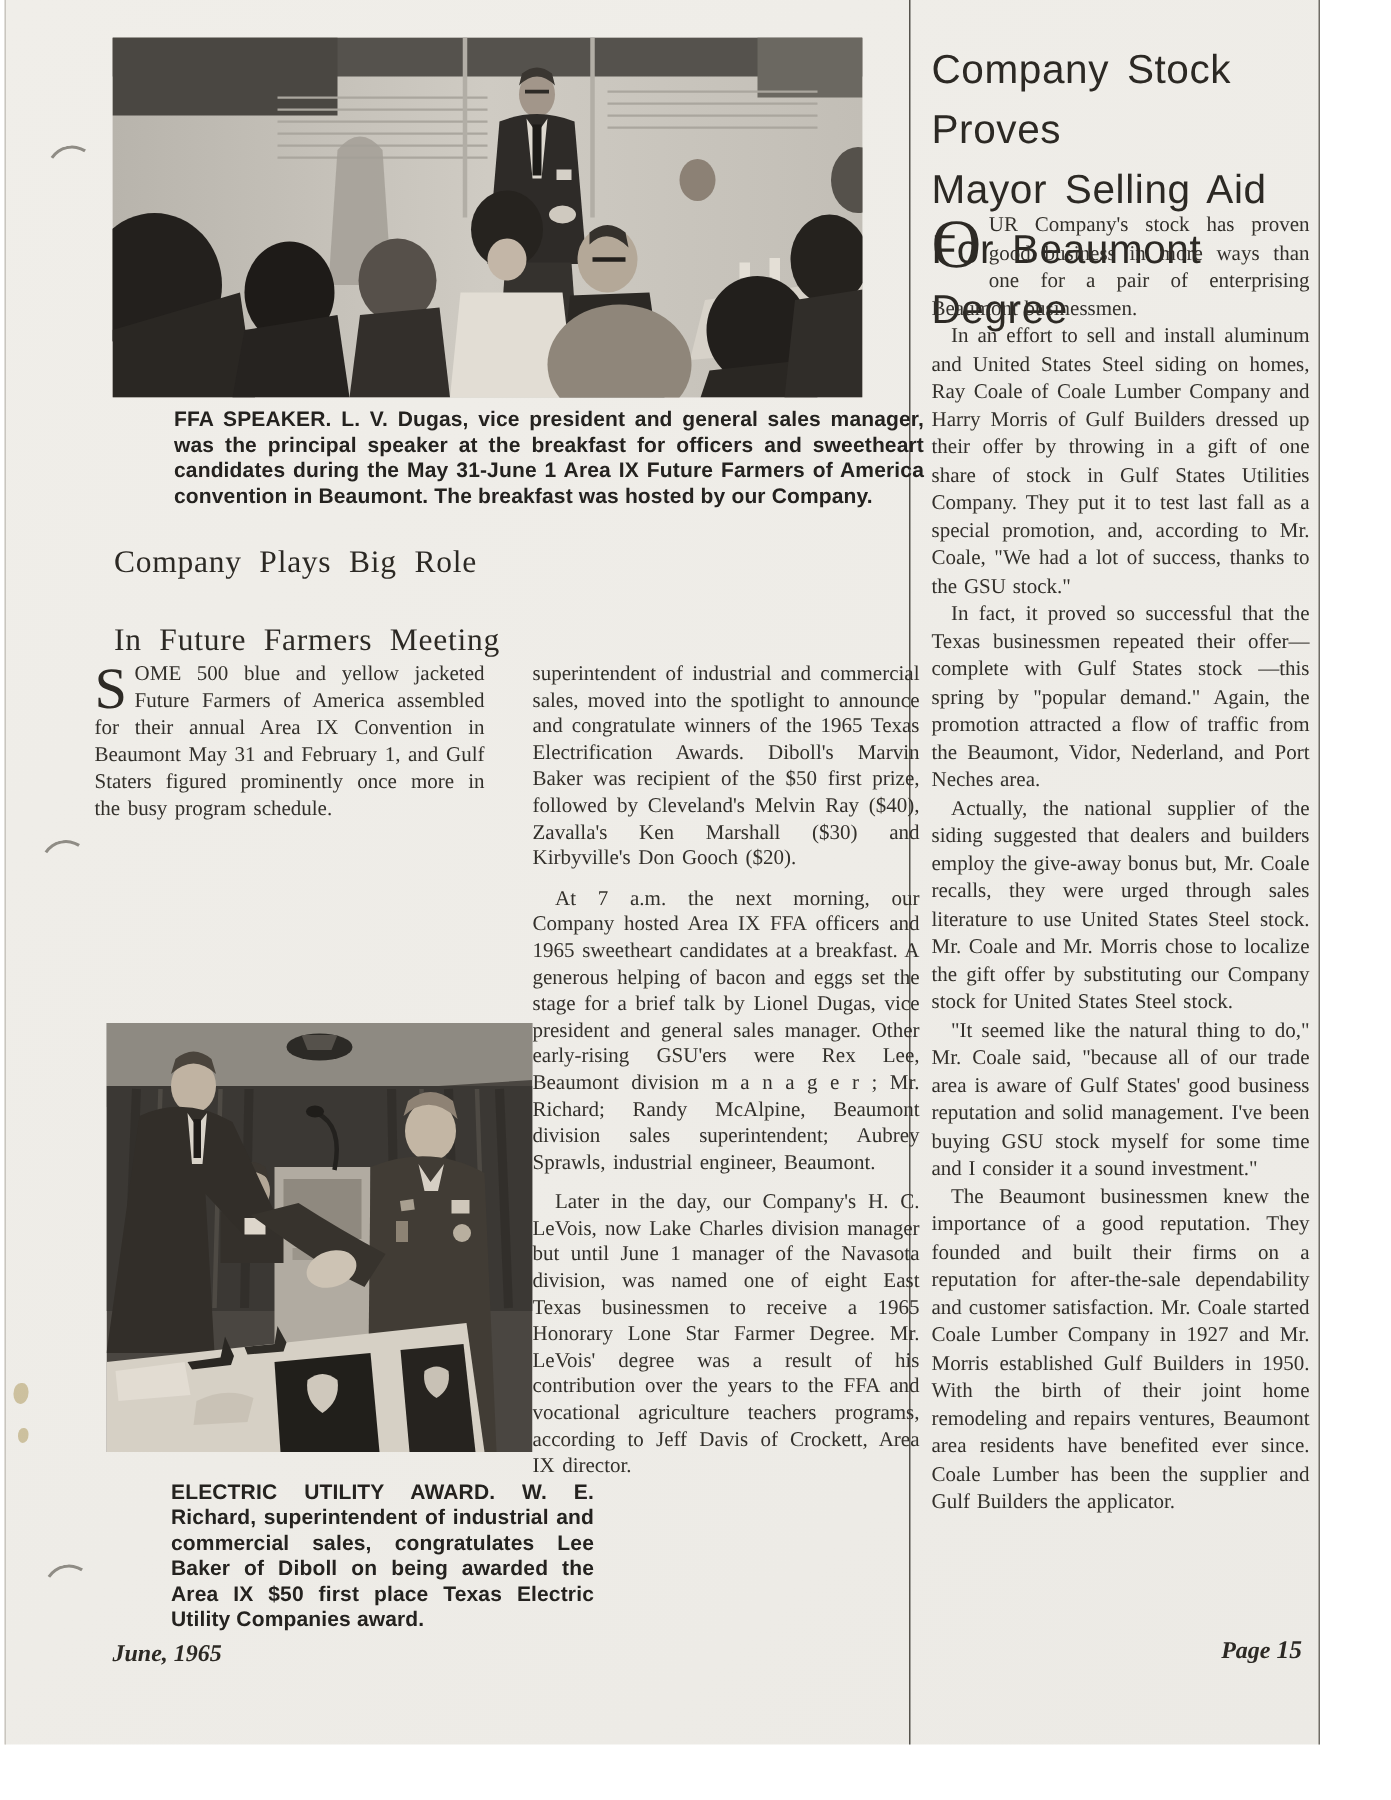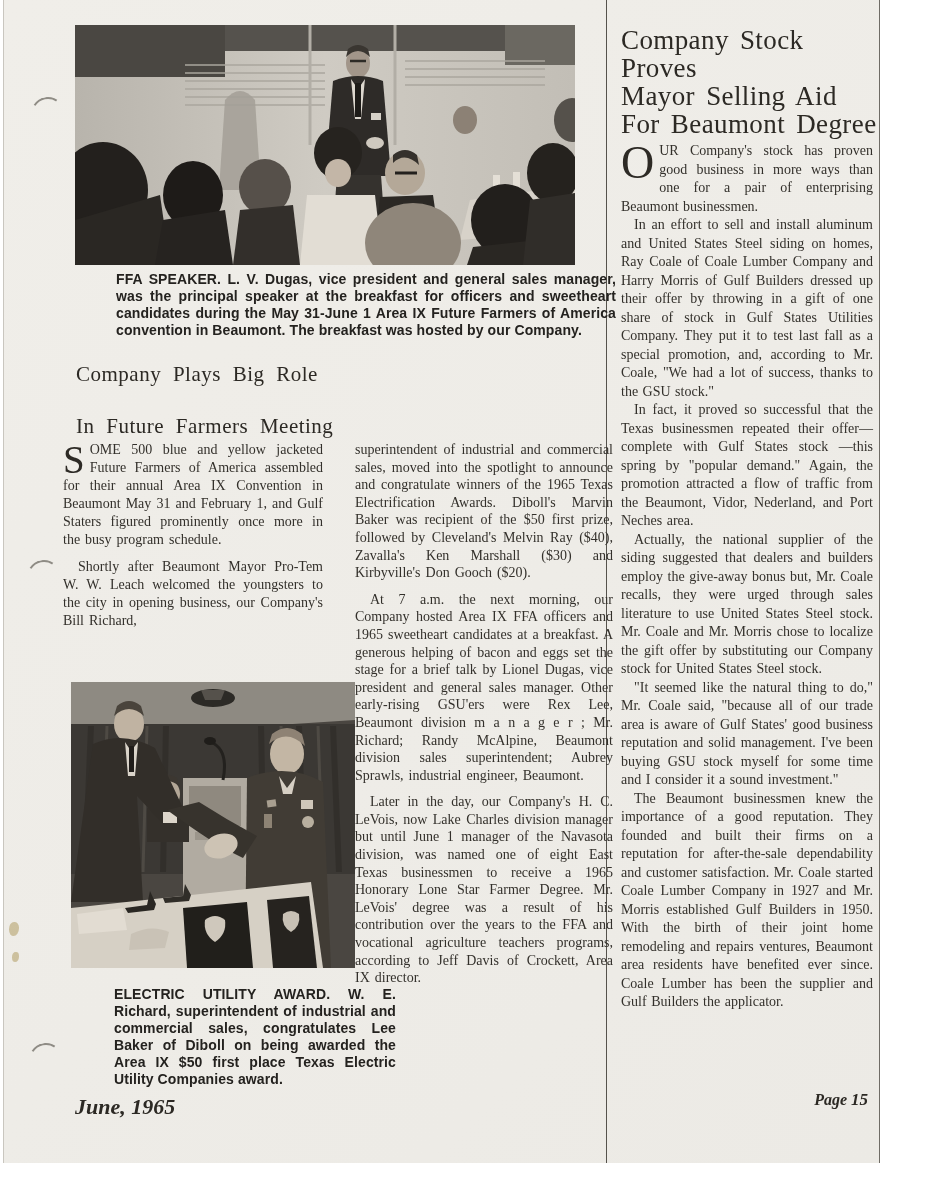--- a/index.html
+++ b/index.html
@@ -28,30 +28,30 @@
             font-size:21px;line-height:52px;letter-spacing:.5px;word-spacing:6px;font-weight:400;}
 
   .bodycol{position:absolute;font-size:14px;line-height:18px;color:#33302b;
            text-align:justify;word-spacing:1.5px;}
   .bodycol p{margin:0;}
   .bodycol p.indent{text-indent:15px;}
   .bodycol p.gap{margin-top:9px;}
   .dropcap{float:left;font-size:39px;line-height:33px;padding:2px 5px 0 0;color:#2d2a25;}
   .dropcap.big{font-size:46px;line-height:37px;}
 
-  .stock-title{position:absolute;font-family:Liberation Serif, serif;color:#2c2924;
-               font-size:27px;line-height:28px;letter-spacing:.4px;word-spacing:4px;}
+  .stock-title{position:absolute;font-family:Liberation Sans, sans-serif;color:#2c2924;
+               font-size:27px;line-height:40px;letter-spacing:.4px;word-spacing:4px;}
 
   .stockcol{position:absolute;font-size:14px;line-height:18.5px;color:#33302b;
             text-align:justify;word-spacing:1px;}
   .stockcol p{margin:0;}
   .stockcol p.indent{text-indent:13px;}
 
   .footer-left{position:absolute;font-family:"Liberation Serif", serif;font-style:italic;
-               font-weight:700;font-size:22px;color:#2c2924;}
+               font-weight:700;font-size:16px;color:#2c2924;}
   .footer-right{position:absolute;font-family:"Liberation Serif", serif;font-style:italic;
                 font-weight:700;font-size:16px;color:#2c2924;}
   .footer-right .num{font-size:17px;}
 </style>
 </head>
 <body>
 
 <div class="page">
   <div class="scan">
     <div class="edge-left"></div>
@@ -140,21 +140,20 @@
 
     <div class="caption" style="left:72px;top:271px;width:500px;">FFA SPEAKER. L. V. Dugas, vice president and general sales manager, was the principal speaker at the breakfast for officers and sweetheart candidates during the May 31-June 1 Area IX Future Farmers of America convention in Beaumont. The breakfast was hosted by our Company.</div>
 
     <div class="headline" style="left:73px;top:348px;width:520px;">
       <div>Company Plays Big Role</div>
       <div>In Future Farmers Meeting</div>
     </div>
 
     <div class="bodycol" style="left:60px;top:441px;width:260px;">
       <p><span class="dropcap">S</span><span>OME 500 blue and yellow jacketed Future Farmers of America assembled for their annual Area IX Convention in Beaumont May 31 and February 1, and Gulf Staters figured prominently once more in the busy program schedule.</span></p>
-      <p class="indent gap">Shortly after Beaumont Mayor Pro-Tem W. W. Leach welcomed the youngsters to the city in opening business, our Company's Bill Richard,</p>
     </div>
 
     <div class="bodycol" style="left:340px;top:441px;width:258px;line-height:17.6px;margin-left:12px;">
       <p>superintendent of industrial and commercial sales, moved into the spotlight to announce and congratulate winners of the 1965 Texas Electrification Awards. Diboll's Marvin Baker was recipient of the $50 first prize, followed by Cleveland's Melvin Ray ($40), Zavalla's Ken Marshall ($30) and Kirbyville's Don Gooch ($20).</p>
       <p class="indent gap">At 7 a.m. the next morning, our Company hosted Area IX FFA officers and 1965 sweetheart candidates at a breakfast. A generous helping of bacon and eggs set the stage for a brief talk by Lionel Dugas, vice president and general sales manager. Other early-rising GSU'ers were Rex Lee, Beaumont division m a n a g e r ; Mr. Richard; Randy McAlpine, Beaumont division sales superintendent; Aubrey Sprawls, industrial engineer, Beaumont.</p>
       <p class="indent gap">Later in the day, our Company's H. C. LeVois, now Lake Charles division manager but until June 1 manager of the Navasota division, was named one of eight East Texas businessmen to receive a 1965 Honorary Lone Star Farmer Degree. Mr. LeVois' degree was a result of his contribution over the years to the FFA and vocational agriculture teachers programs, according to Jeff Davis of Crockett, Area IX director.</p>
     </div>
 
     <div class="photo" style="left:68px;top:682px;">
       <svg width="284" height="286" viewBox="0 0 284 286">

